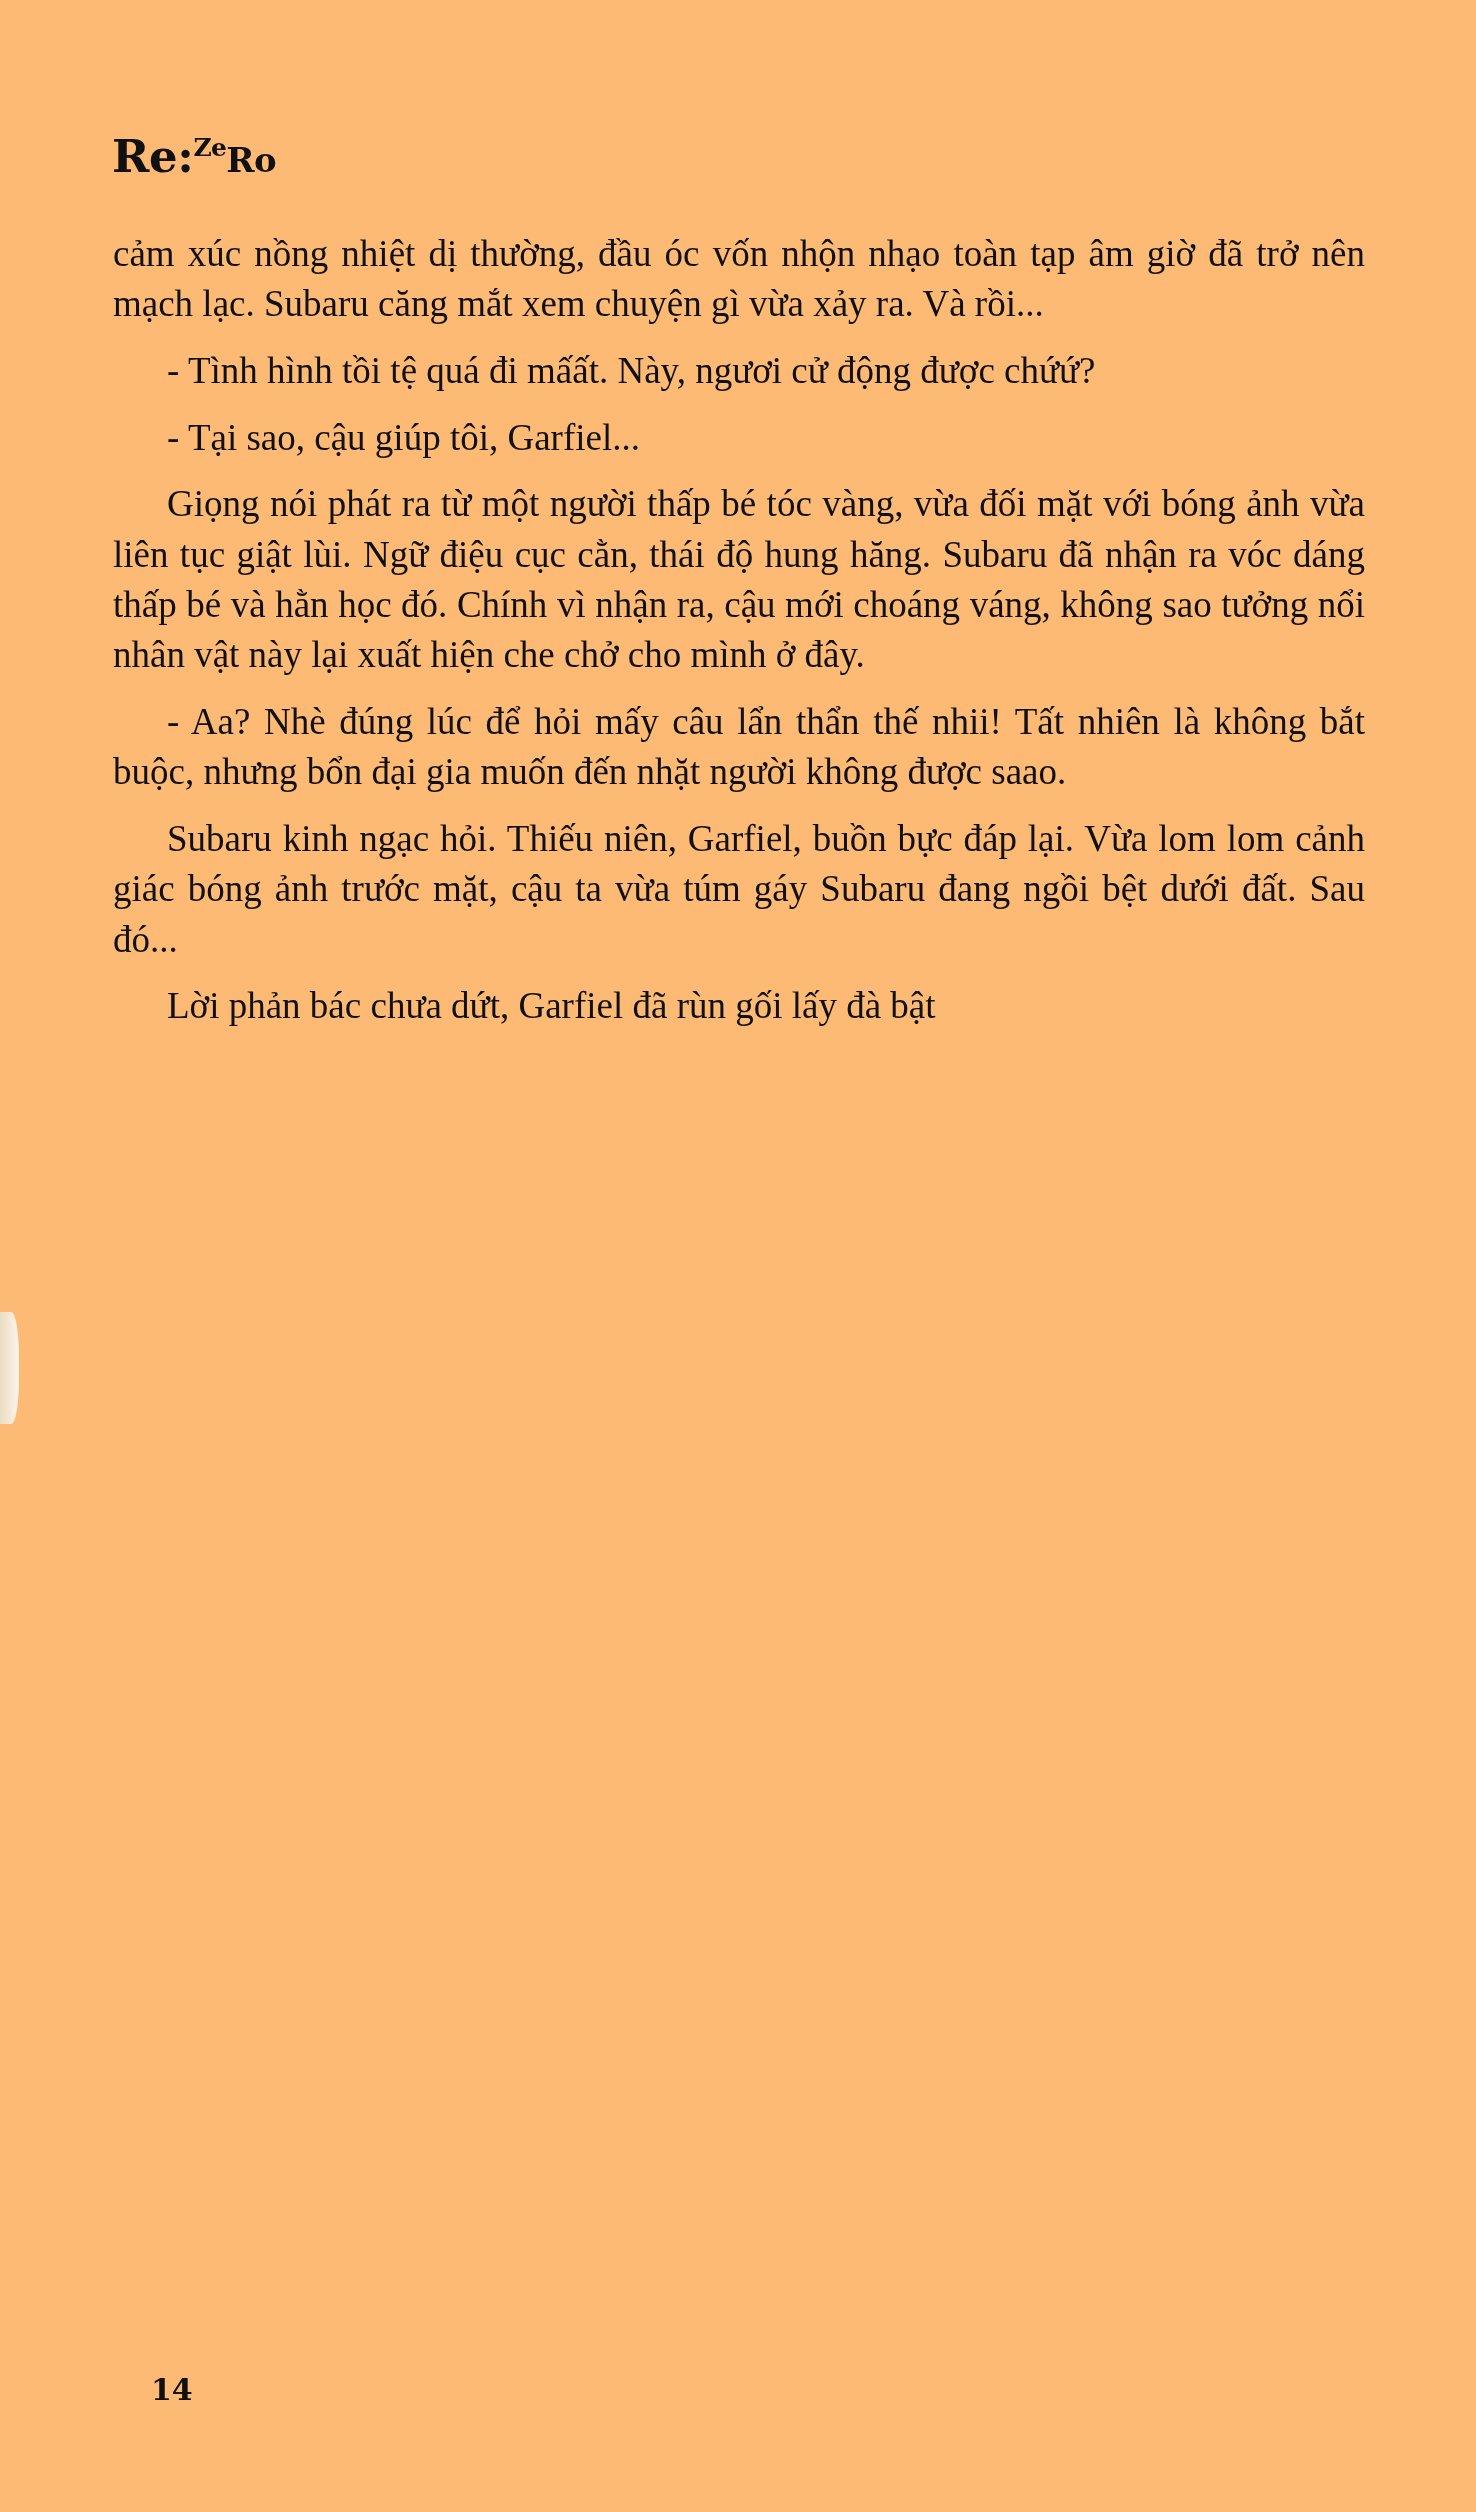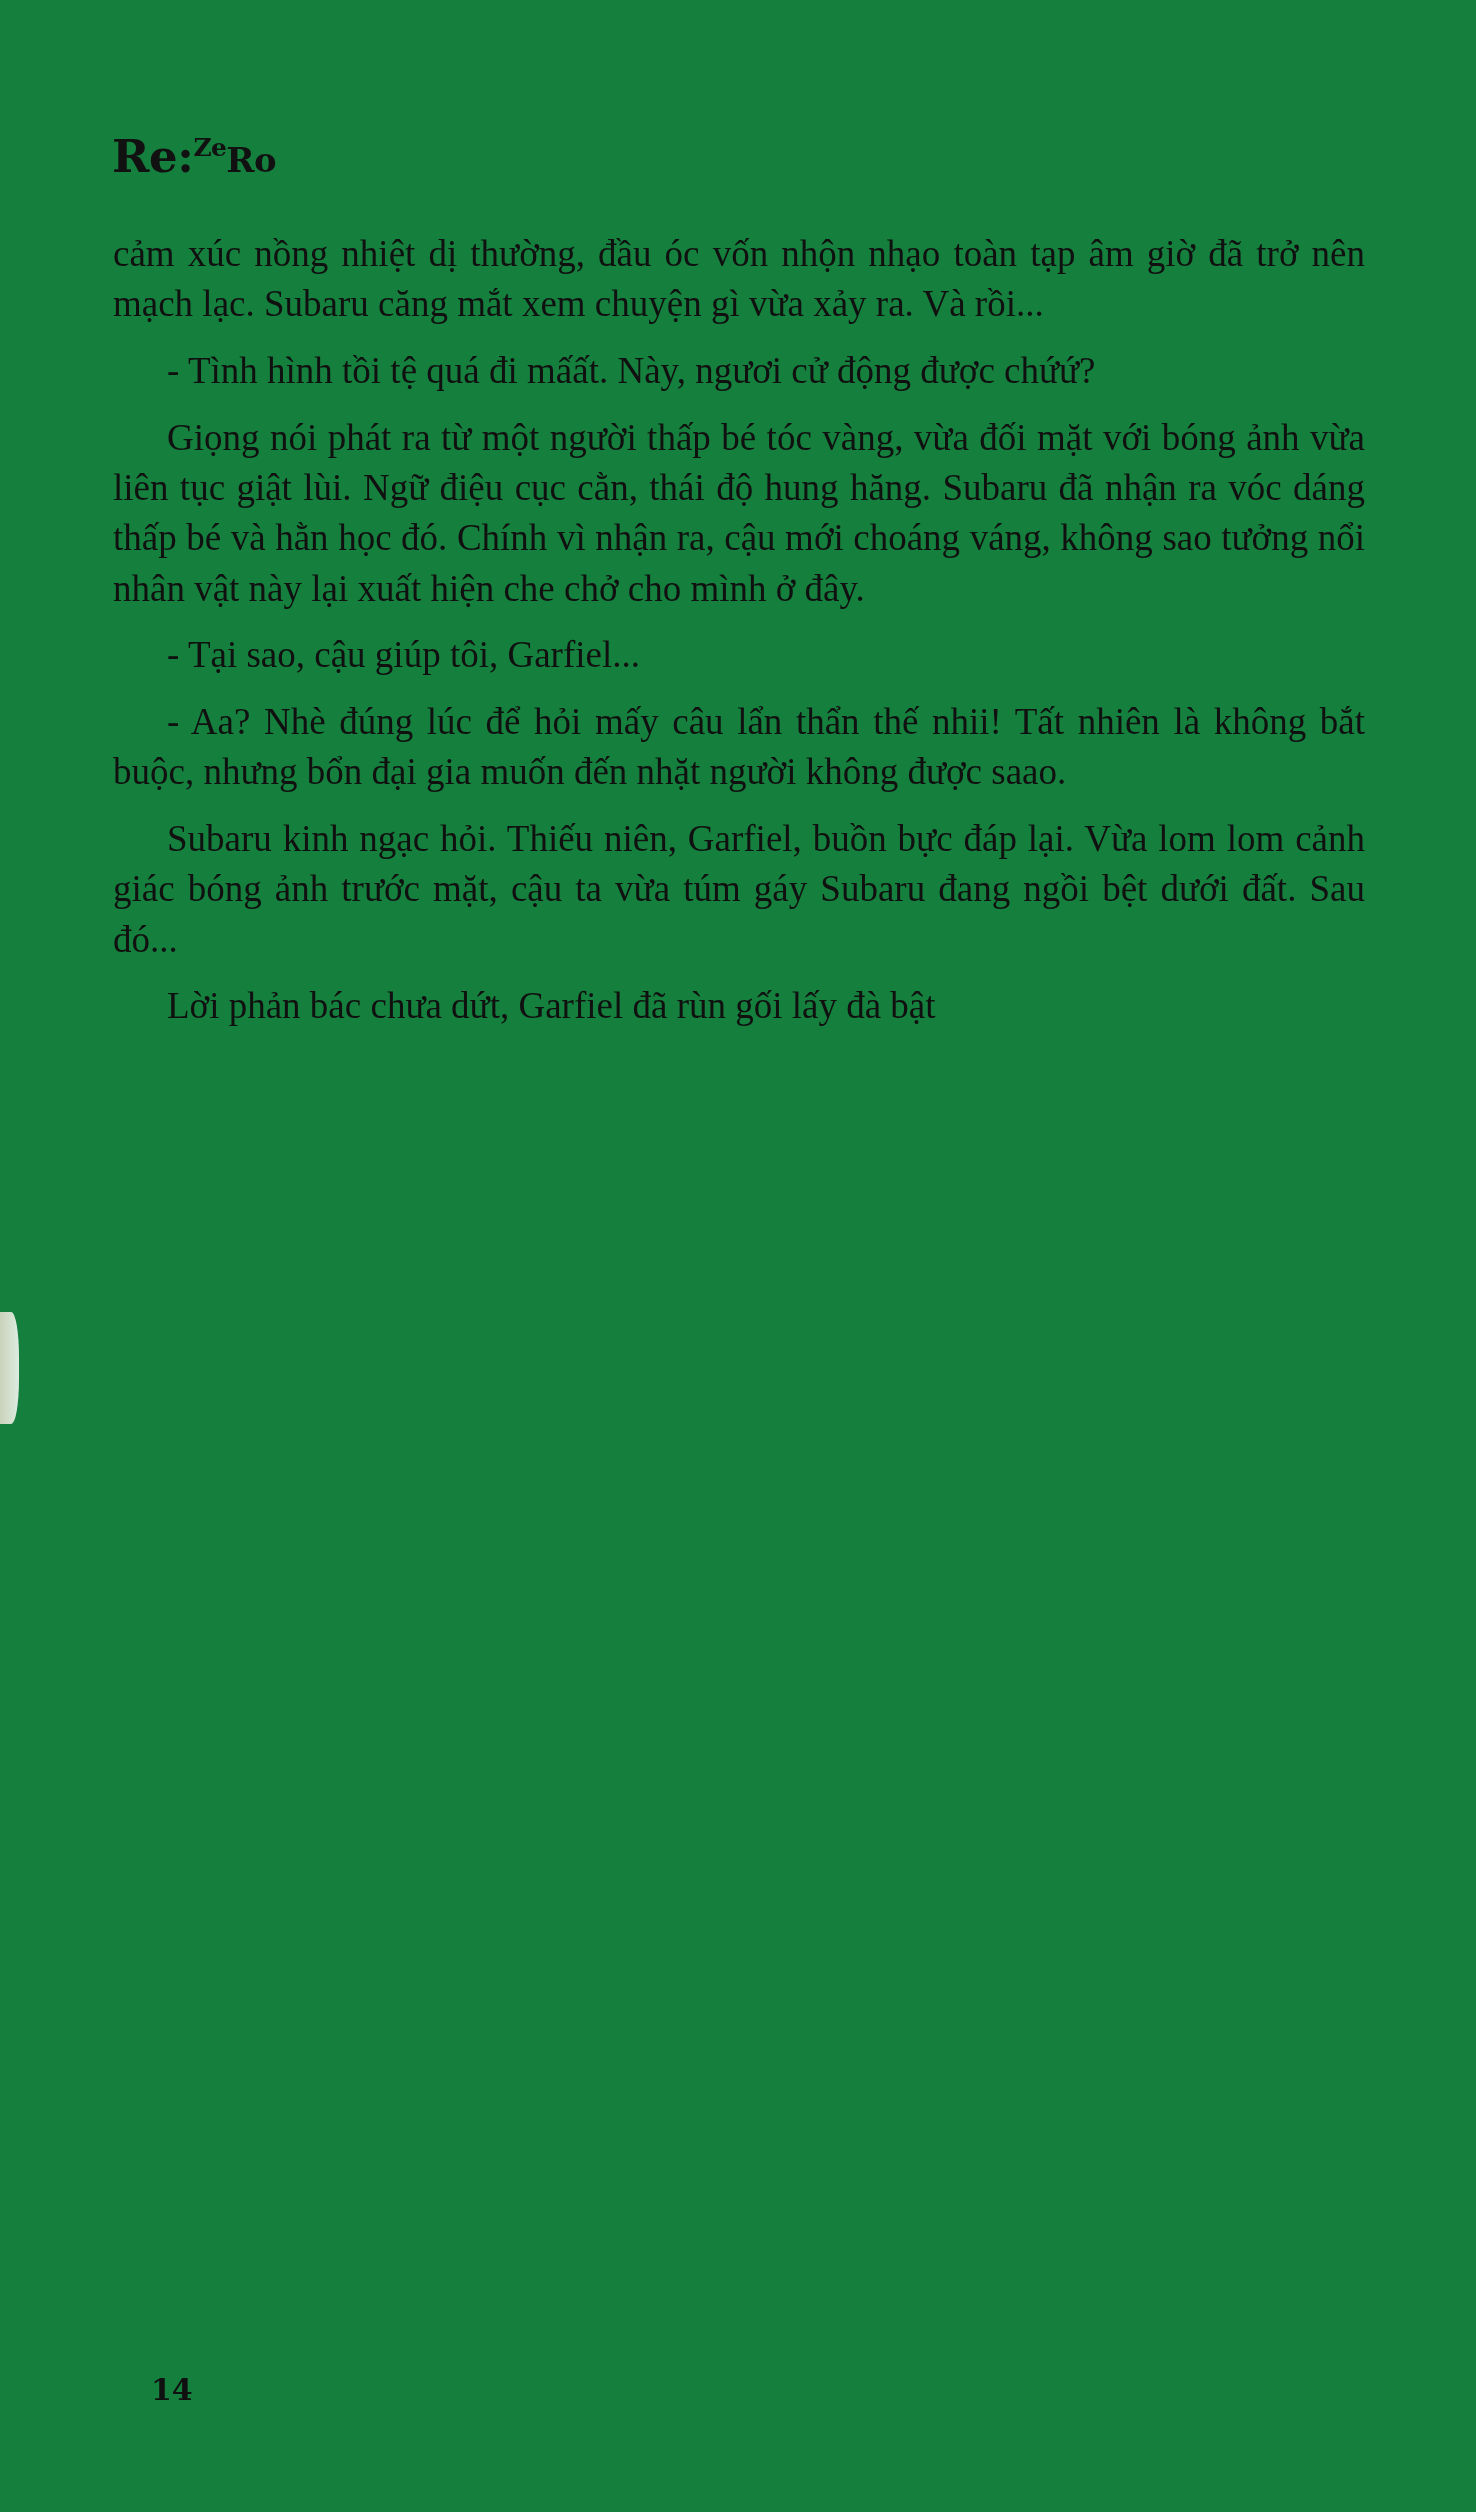--- a/index.html
+++ b/index.html
@@ -4,21 +4,21 @@
 <style>
   html, body {
     margin: 0;
     padding: 0;
     background: #ffffff;
   }
   .page {
     position: relative;
     width: 1476px;
     height: 2512px;
-    background: #15803d;
+    background: #fdba74;
     overflow: hidden;
     font-family: "Liberation Serif", serif;
     text-decoration: underline;
   }
 
   
   .edge-artifact {
     position: absolute;
     left: 0;
     top: 1312px;
@@ -89,22 +89,22 @@
 
   <div class="edge-artifact"></div>
 
   <div class="header">
     <span>Re:</span><span class="sup">Ze</span><span class="small-caps">Ro</span>
   </div>
 
   <div class="body-text">
     <p>cảm xúc nồng nhiệt dị thường, đầu óc vốn nhộn nhạo toàn tạp âm giờ đã trở nên mạch lạc. Subaru căng mắt xem chuyện gì vừa xảy ra. Và rồi...</p>
     <p class="indent">- Tình hình tồi tệ quá đi mấất. Này, ngươi cử động được chứứ?</p>
+    <p class="indent">- Tại sao, cậu giúp tôi, Garfiel...</p>
     <p class="indent">Giọng nói phát ra từ một người thấp bé tóc vàng, vừa đối mặt với bóng ảnh vừa liên tục giật lùi. Ngữ điệu cục cằn, thái độ hung hăng. Subaru đã nhận ra vóc dáng thấp bé và hằn học đó. Chính vì nhận ra, cậu mới choáng váng, không sao tưởng nổi nhân vật này lại xuất hiện che chở cho mình ở đây.</p>
-    <p class="indent">- Tại sao, cậu giúp tôi, Garfiel...</p>
     <p class="indent">- Aa? Nhè đúng lúc để hỏi mấy câu lẩn thẩn thế nhii! Tất nhiên là không bắt buộc, nhưng bổn đại gia muốn đến nhặt người không được saao.</p>
     <p class="indent">Subaru kinh ngạc hỏi. Thiếu niên, Garfiel, buồn bực đáp lại. Vừa lom lom cảnh giác bóng ảnh trước mặt, cậu ta vừa túm gáy Subaru đang ngồi bệt dưới đất. Sau đó...</p>
     <p class="indent">Lời phản bác chưa dứt, Garfiel đã rùn gối lấy đà bật</p>
   </div>
 
   <div class="page-number">14</div>
 
 </div>
 
 

